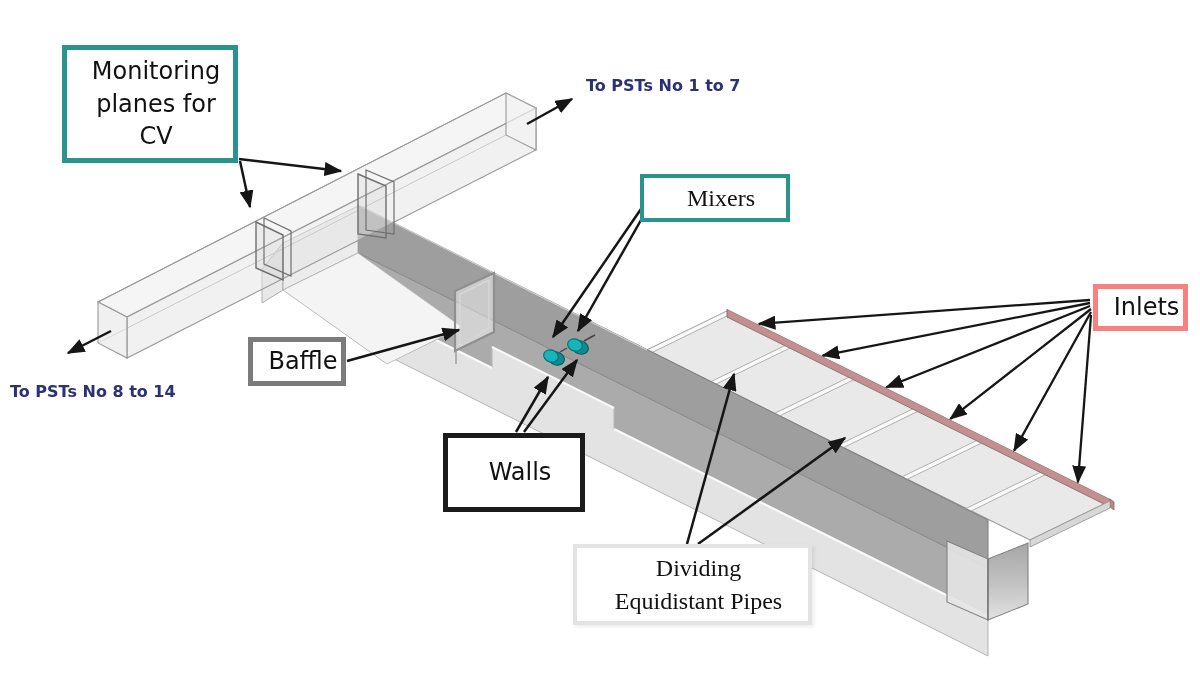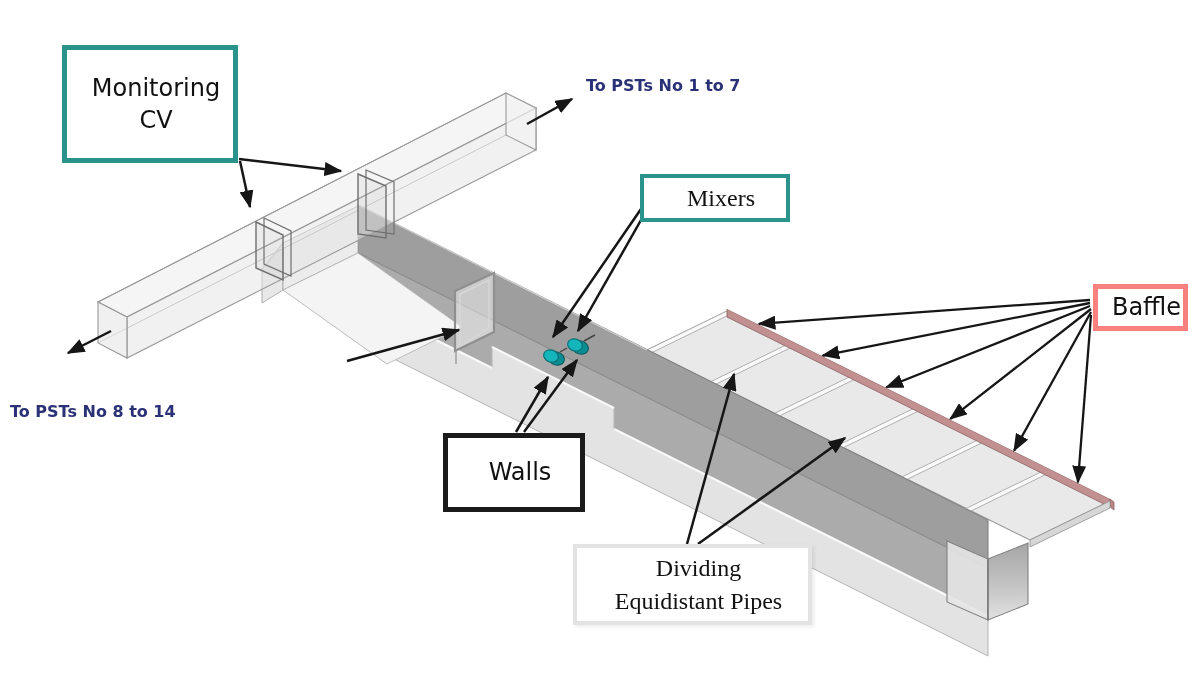--- a/index.html
+++ b/index.html
@@ -11,21 +11,21 @@
            font-size:24px;line-height:1.35;}
   .callout .ln{white-space:nowrap;margin-left:12px;}
   #box-monitoring{left:62px;top:45px;width:176px;height:118px;border:5px solid #2a938c;}
   #box-mixers{left:640px;top:174px;width:150px;height:48px;border:4px solid #2a938c;font-family:Liberation Serif, serif;}
   #box-inlets{left:1093px;top:284px;width:95px;height:47px;border:5px solid #f8807e;}
   #box-baffle{left:248px;top:337px;width:98px;height:49px;border:5px solid #7b7b7b;}
   #box-injection{left:443px;top:433px;width:142px;height:79px;border:5px solid #1b1b1b;}
   #box-dividing{left:573px;top:544px;width:239px;height:81px;border:4px solid #e3e3e3;box-shadow:2px 2px 4px rgba(0,0,0,0.08);font-family:Liberation Serif, serif;}
   .pst-label{position:absolute;color:#2b3176;font-weight:bold;font-size:16px;white-space:nowrap;}
   #pst-top{left:586px;top:76px;}
-  #pst-bottom{left:10px;top:382px;margin-top:20px;}
+  #pst-bottom{left:10px;top:382px;}
 </style>
 </head>
 <body>
 
 <div id="stage">
 
   <svg id="drawing" width="1200" height="675" viewBox="0 0 1200 675">
     <defs>
       <marker id="ah" markerUnits="userSpaceOnUse" markerWidth="19" markerHeight="14" refX="16.5" refY="7" orient="auto">
         <path d="M0,0 L18,7 L0,14 Z" fill="#161616"></path>
@@ -135,31 +135,35 @@
           <line x1="1090" y1="306" x2="886.5" y2="387.25" marker-end="url(#ah)" stroke-width="2.3"></line>
           <line x1="1091" y1="309" x2="950.3" y2="418.95" marker-end="url(#ah)" stroke-width="2.3"></line>
           <line x1="1091" y1="312" x2="1014.0999999999999" y2="450.65" marker-end="url(#ah)" stroke-width="2.3"></line>
           <line x1="1091" y1="315" x2="1077.9" y2="482.35" marker-end="url(#ah)" stroke-width="2.3"></line>
         </g>
     </g>
   </svg>
 
   <div class="callout" id="box-monitoring">
     <span class="ln">Monitoring</span>
+    <span class="ln">planes for</span>
     <span class="ln">CV</span>
   </div>
 
   <div class="callout" id="box-mixers">
     <span class="ln">Mixers</span>
   </div>
 
   <div class="callout" id="box-inlets">
+    <span class="ln">Inlets</span>
+  </div>
+
+  <div class="callout" id="box-baffle">
     <span class="ln">Baffle</span>
   </div>
-
 
   <div class="callout" id="box-injection">
     <span class="ln">Walls</span>
   </div>
 
   <div class="callout" id="box-dividing">
     <span class="ln">Dividing</span>
     <span class="ln">Equidistant Pipes</span>
   </div>
 

